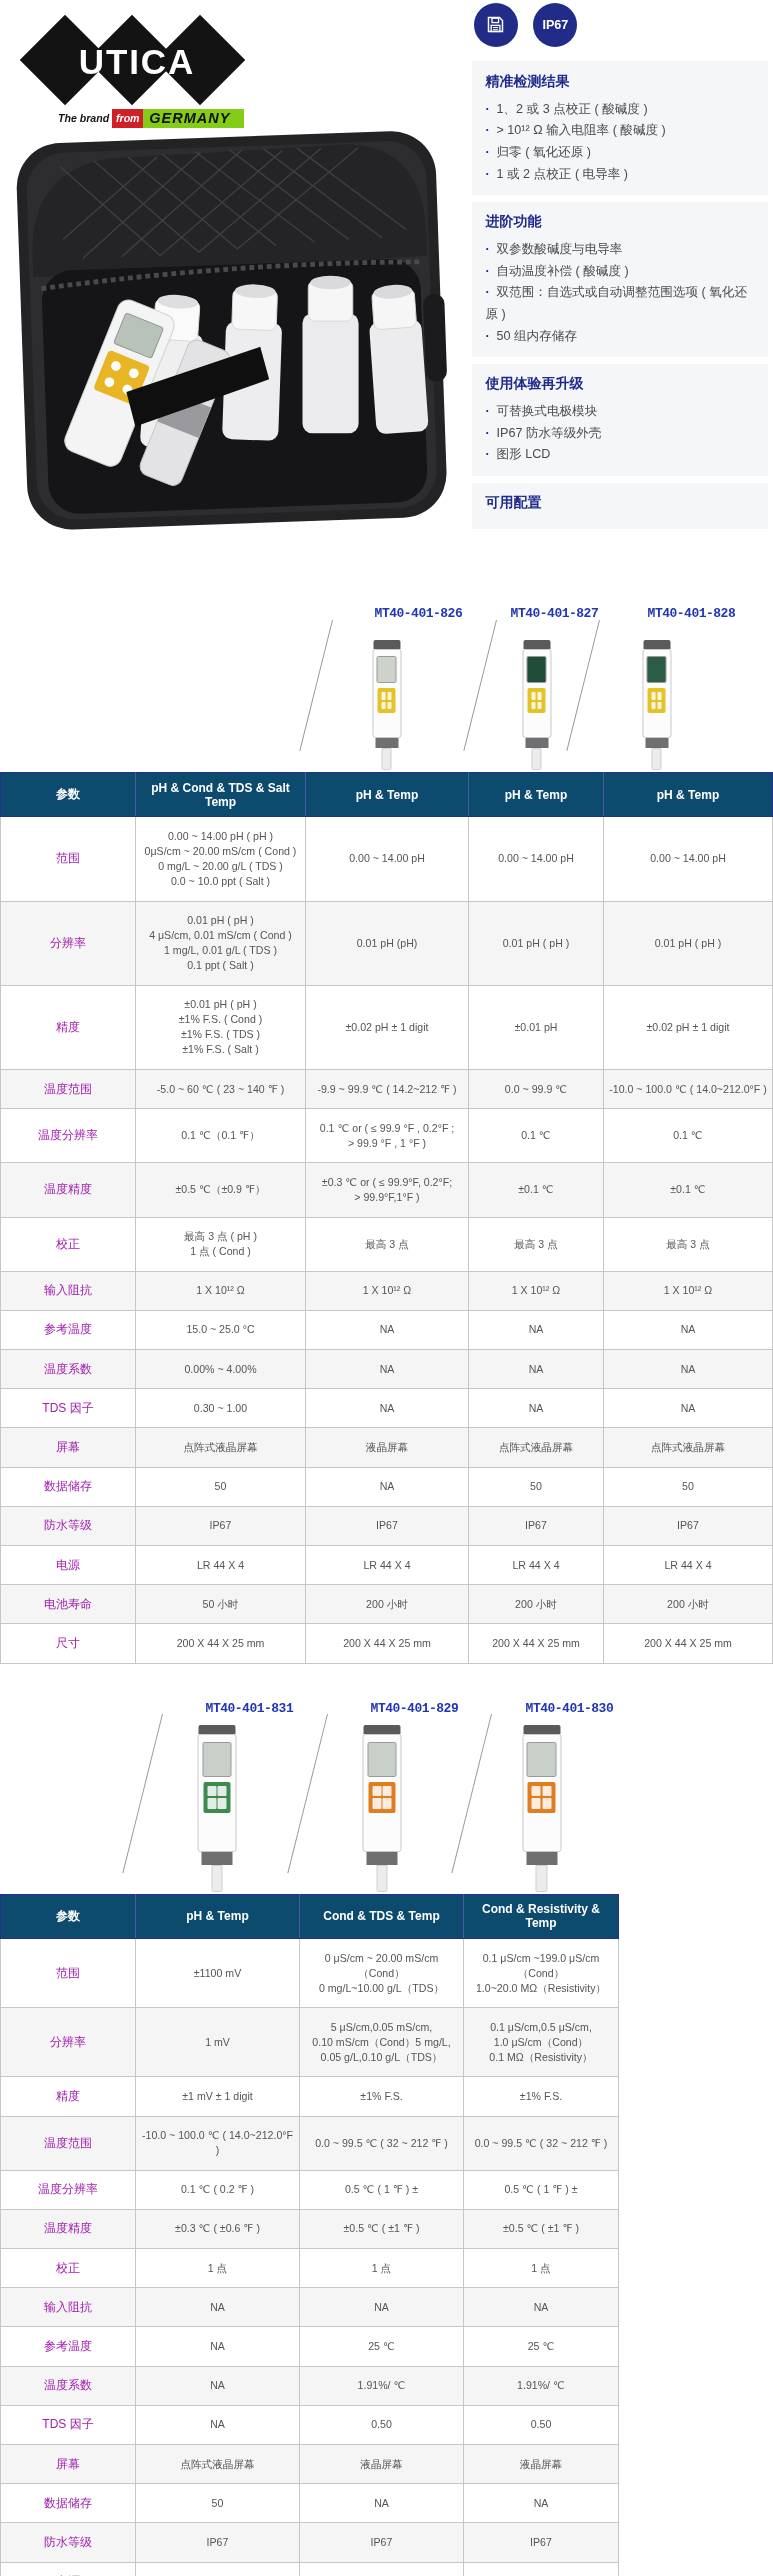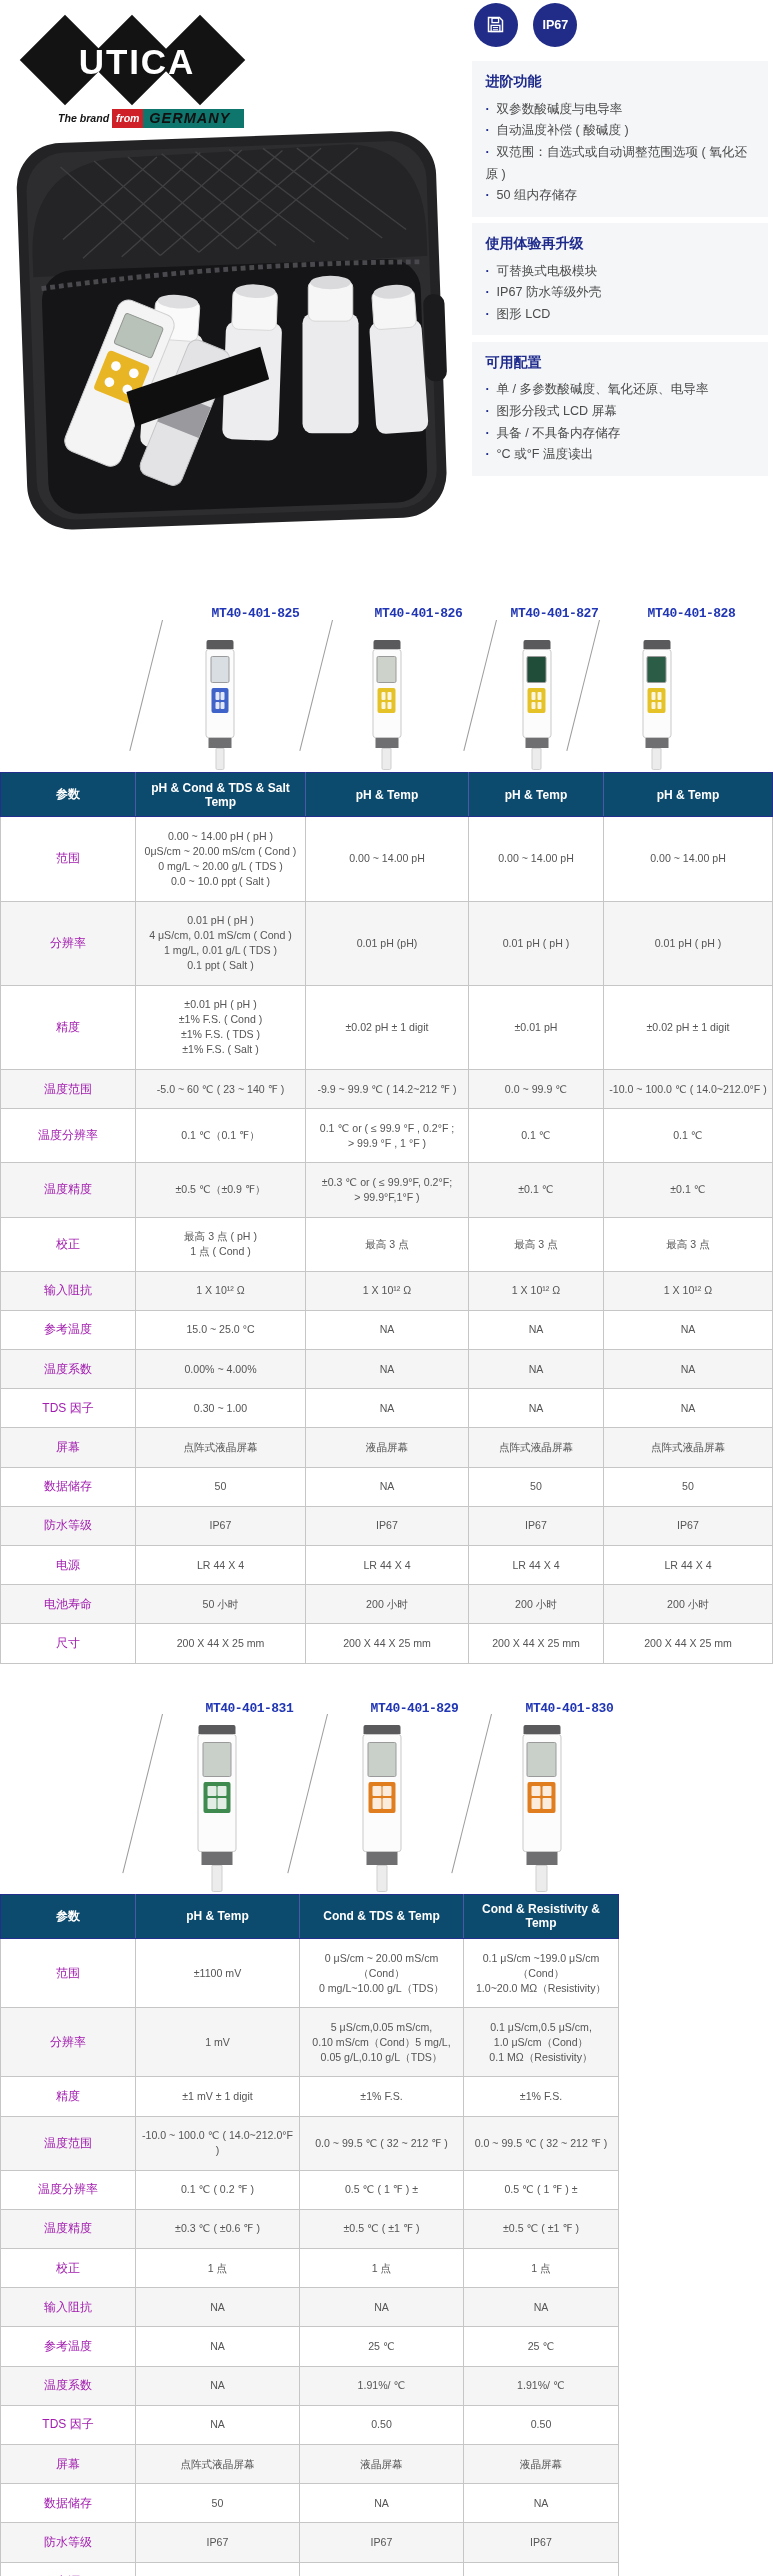--- a/index.html
+++ b/index.html
@@ -13,21 +13,21 @@
   .logo{position:absolute;left:25px;top:11.6px;width:224px;}
   .diamonds{position:relative;height:97px;}
   .diamond{position:absolute;width:64px;height:64px;background:#131313;transform:rotate(45deg);top:16.4px;}
   .d1{left:7.7px}.d2{left:75px}.d3{left:143px}
   .logo-text{position:absolute;width:100%;text-align:center;top:30px;color:#fff;
     font-weight:bold;font-size:35px;letter-spacing:1.9px;}
   .tagline{display:flex;align-items:stretch;margin-left:33px;width:186px;height:19.3px;
     font-style:italic;white-space:nowrap;}
   .tag-pre{color:#151515;font-size:10.6px;display:flex;align-items:center;padding-right:2.9px;font-weight:bold;}
   .tag-mid{background:#cf2027;color:#fff;font-size:10.6px;display:flex;align-items:center;padding:0 3.9px;font-weight:bold;}
-  .tag-country{background:#0f766e;color:#111;font-weight:800;font-size:14.5px;display:flex;align-items:center;
+  .tag-country{background:#84cc16;color:#111;font-weight:800;font-size:14.5px;display:flex;align-items:center;
     padding:0 5.8px;flex:1;letter-spacing:1px;}
 
   
   .case-art{position:absolute;left:7.7px;top:108px;width:447px;height:437px;}
 
   
   .right-col{position:absolute;left:472px;top:0;width:296px;}
   .badges{display:flex;gap:15.5px;margin:2.9px 0 14.5px 1.9px;}
   .badge{width:44px;height:44px;border-radius:50%;background:#202c88;color:#fff;display:flex;
     align-items:center;justify-content:center;font-weight:bold;font-size:12.6px;}
@@ -173,67 +173,52 @@
             <rect x="8" y="4.8" width="7.5" height="5" fill="none" stroke="#fff" stroke-width="1.5"></rect>
             <rect x="7" y="13" width="10" height="7" fill="none" stroke="#fff" stroke-width="1.5"></rect>
             <line x1="9" y1="15.5" x2="15" y2="15.5" stroke="#fff" stroke-width="1.2"></line>
             <line x1="9" y1="18" x2="15" y2="18" stroke="#fff" stroke-width="1.2"></line>
           </svg>
         </div>
         <div class="badge">IP67</div>
       </div>
 
       <div class="section">
+        <h3>精准检测结果</h3>
+        <ul>
+            <li>1、2 或 3 点校正 ( 酸碱度 )</li>
+            <li>&gt; 10¹² Ω 输入电阻率 ( 酸碱度 )</li>
+            <li>归零 ( 氧化还原 )</li>
+            <li>1 或 2 点校正 ( 电导率 )</li>
+          </ul>
+      </div>
+      <div class="section">
         <h3>进阶功能</h3>
         <ul>
             <li>双参数酸碱度与电导率</li>
             <li>自动温度补偿 ( 酸碱度 )</li>
             <li>双范围：自选式或自动调整范围选项 ( 氧化还原 )</li>
             <li>50 组内存储存</li>
           </ul>
       </div>
       <div class="section">
         <h3>使用体验再升级</h3>
         <ul>
             <li>可替换式电极模块</li>
             <li>IP67 防水等级外壳</li>
             <li>图形 LCD</li>
           </ul>
       </div>
       <div class="section">
         <h3>可用配置</h3>
-        <ul>
-            <li>单 / 多参数酸碱度、氧化还原、电导率</li>
-            <li>图形分段式 LCD 屏幕</li>
-            <li>具备 / 不具备内存储存</li>
-            <li>°C 或°F 温度读出</li>
-          </ul>
       </div>
     </div>
   </div>
 
   <div class="models-row">
-      <div class="model-block" style="left: 135px; width: 170px;">
-        <span class="model-label">MT40-401-825</span>
-        <div class="callout-line" style="left: 27px; top: 13.5px; height: 135px; transform: rotate(14deg);"></div>
-        <div class="meter">
-          <div class="m-cap"></div>
-          <div class="m-body">
-            <div class="m-screen" style="background: rgb(217, 222, 227);"></div>
-            <div class="m-pad" style="background: rgb(63, 99, 200);">
-              <div class="m-btn"></div>
-              <div class="m-btn"></div>
-              <div class="m-btn"></div>
-              <div class="m-btn"></div>
-            </div>
-          </div>
-          <div class="m-collar"></div>
-          <div class="m-tip"></div>
-        </div>
-      </div>
       <div class="model-block" style="left: 305px; width: 163px;">
         <span class="model-label">MT40-401-826</span>
         <div class="callout-line" style="left: 27px; top: 13.5px; height: 135px; transform: rotate(14deg);"></div>
         <div class="meter">
           <div class="m-cap"></div>
           <div class="m-body">
             <div class="m-screen" style="background: rgb(205, 210, 203);"></div>
             <div class="m-pad" style="background: rgb(230, 194, 41);">
               <div class="m-btn"></div>
               <div class="m-btn"></div>

